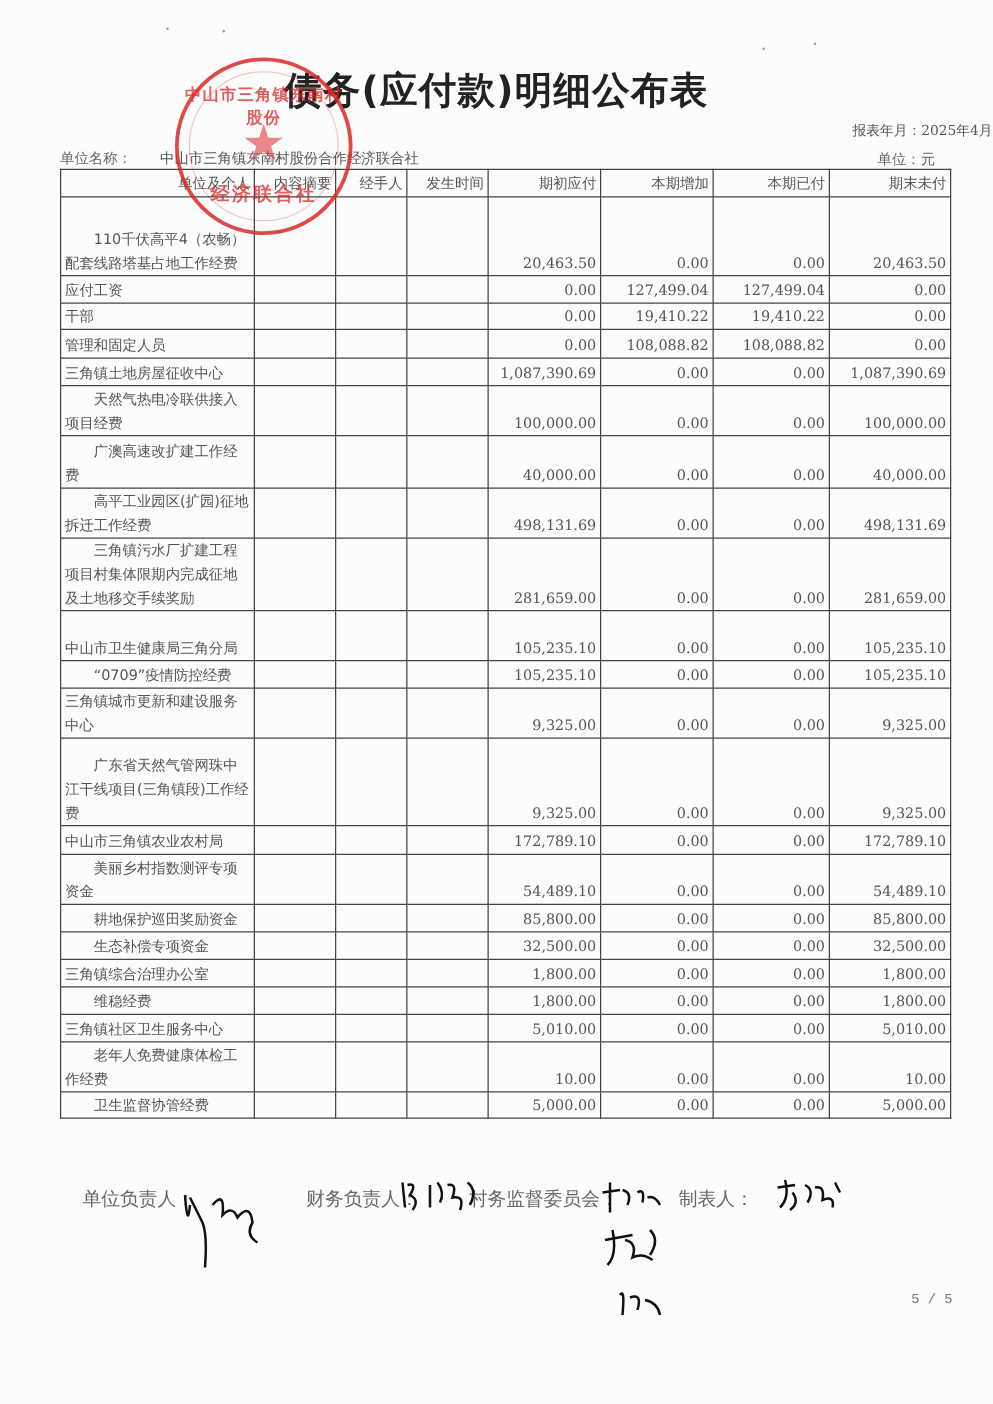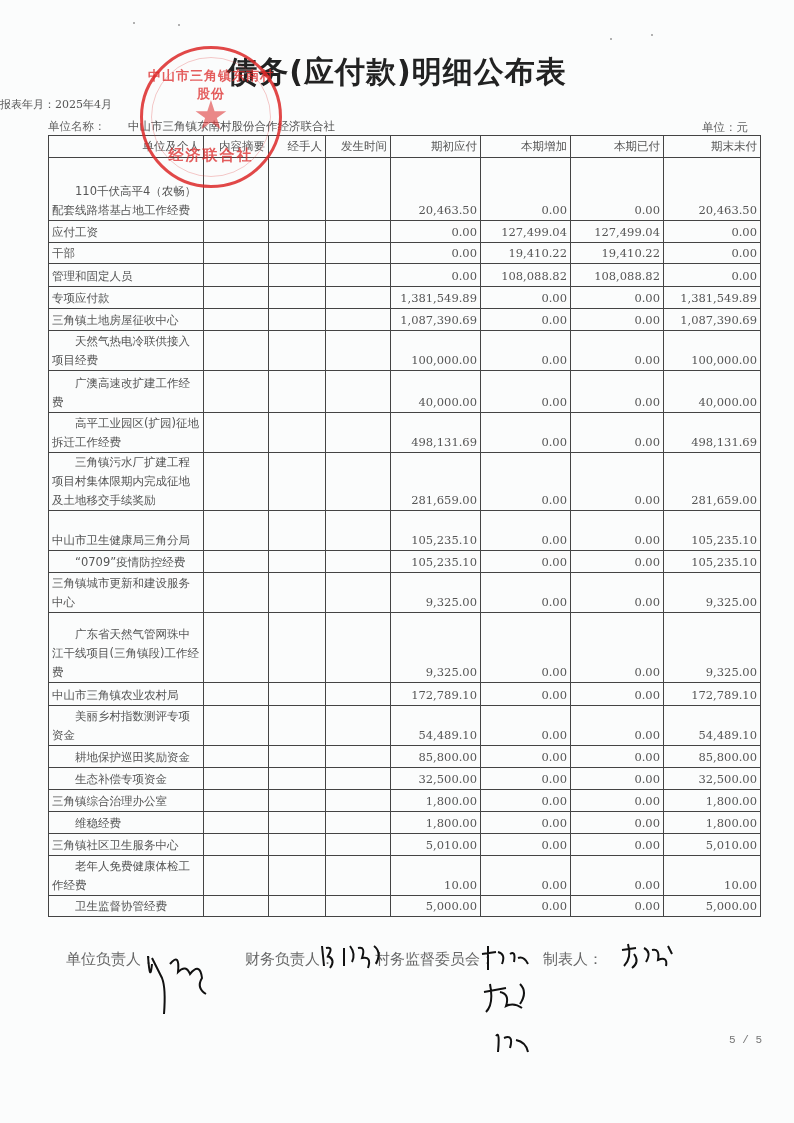--- a/index.html
+++ b/index.html
@@ -9,21 +9,21 @@
     font-family: "DejaVu Sans", "Liberation Sans", sans-serif;
     color: #555;
   }
   .title {
     position: absolute; left: 0; width: 794px; top: 52px;
     text-align: center; font-size: 30px; font-weight: bold; color: #222;
     letter-spacing: 1px; font-family: "DejaVu Sans", sans-serif;
   }
   .report-date {
     position: absolute; left: 0; width: 794px; top: 97px;
-    text-align: left; font-size: 11px; color: #555;
+    text-align: right; font-size: 11px; color: #555;
     font-family: "DejaVu Serif", serif;
   }
   .unit-name-label {
     position: absolute; left: 48px; top: 119px; font-size: 11.5px; color: #666;
   }
   .unit-name-value {
     position: absolute; left: 128px; top: 119px; font-size: 11.5px; color: #555;
   }
   .unit-currency {
     position: absolute; right: 46px; top: 120px; font-size: 11.5px; color: #666;
@@ -143,30 +143,20 @@
         <td class="name">管理和固定人员</td>
         <td class="name"></td>
         <td class="name"></td>
         <td class="name"></td>
         <td class="num">0.00</td>
         <td class="num">108,088.82</td>
         <td class="num">108,088.82</td>
         <td class="num">0.00</td>
       </tr>
       <tr style="height: 22px;">
-        <td class="name">专项应付款</td>
-        <td class="name"></td>
-        <td class="name"></td>
-        <td class="name"></td>
-        <td class="num">1,381,549.89</td>
-        <td class="num">0.00</td>
-        <td class="num">0.00</td>
-        <td class="num">1,381,549.89</td>
-      </tr>
-      <tr style="height: 22px;">
         <td class="name">三角镇土地房屋征收中心</td>
         <td class="name"></td>
         <td class="name"></td>
         <td class="name"></td>
         <td class="num">1,087,390.69</td>
         <td class="num">0.00</td>
         <td class="num">0.00</td>
         <td class="num">1,087,390.69</td>
       </tr>
       <tr style="height: 40px;">

